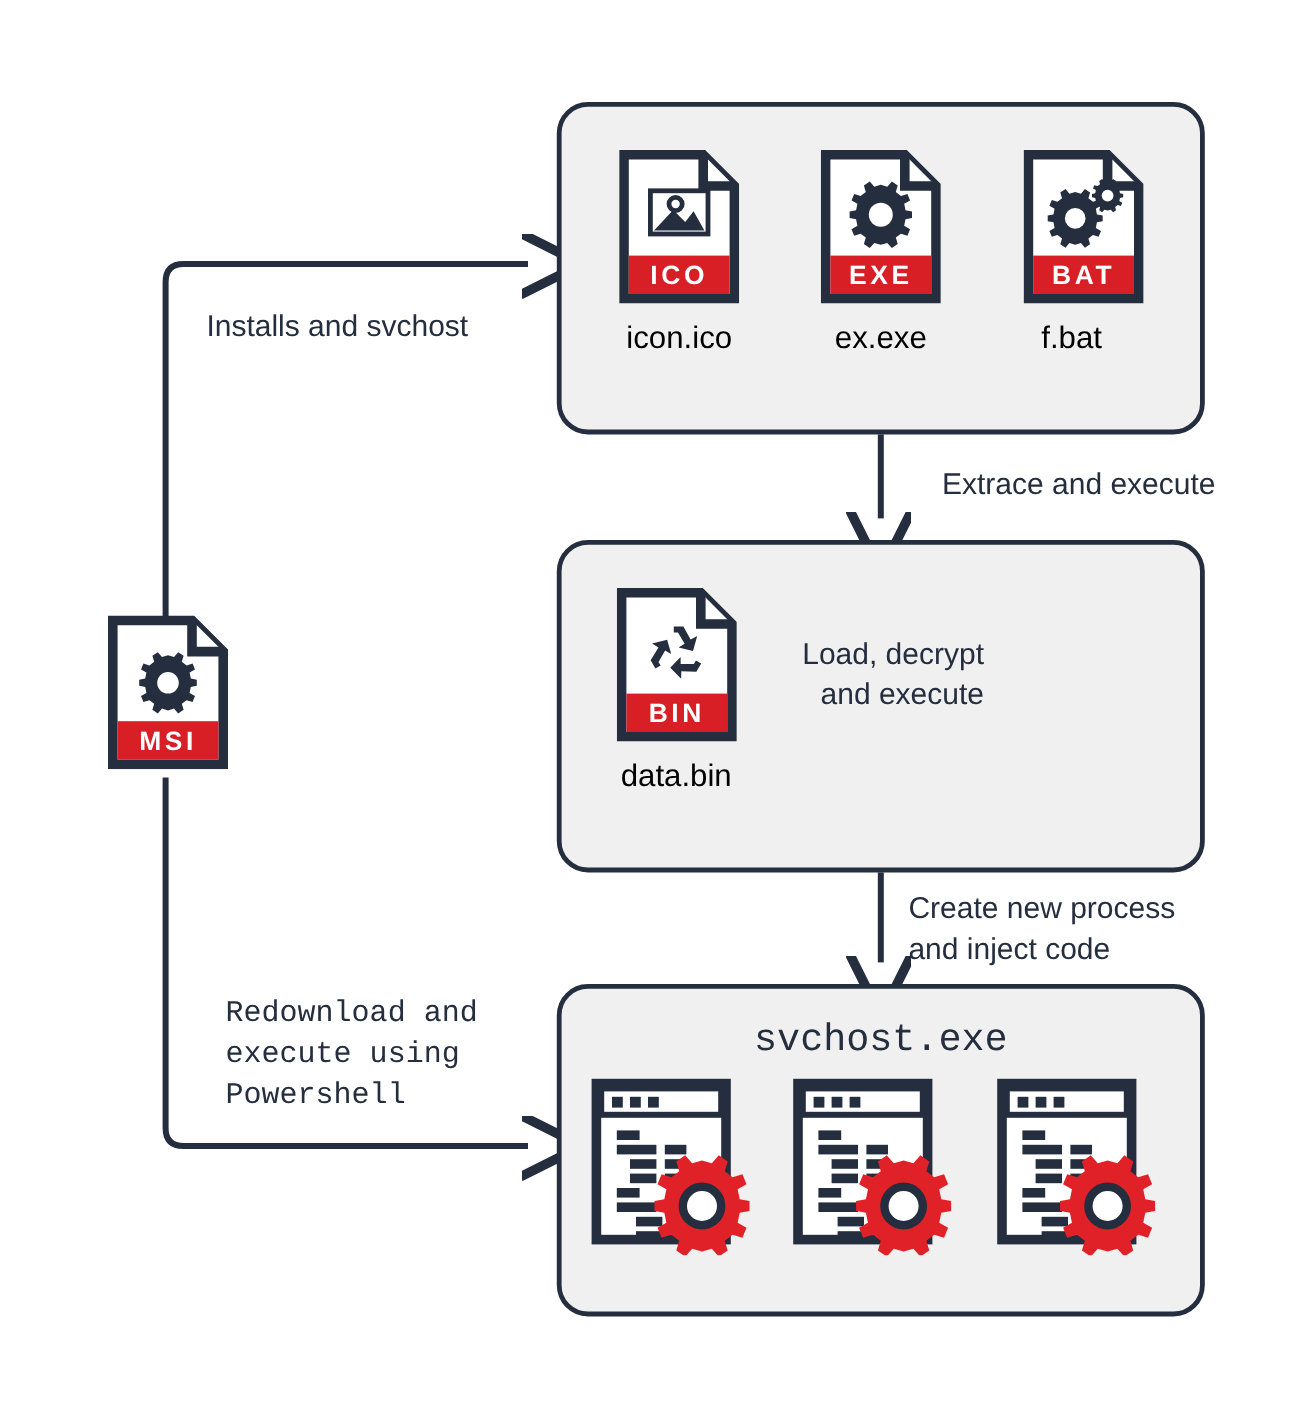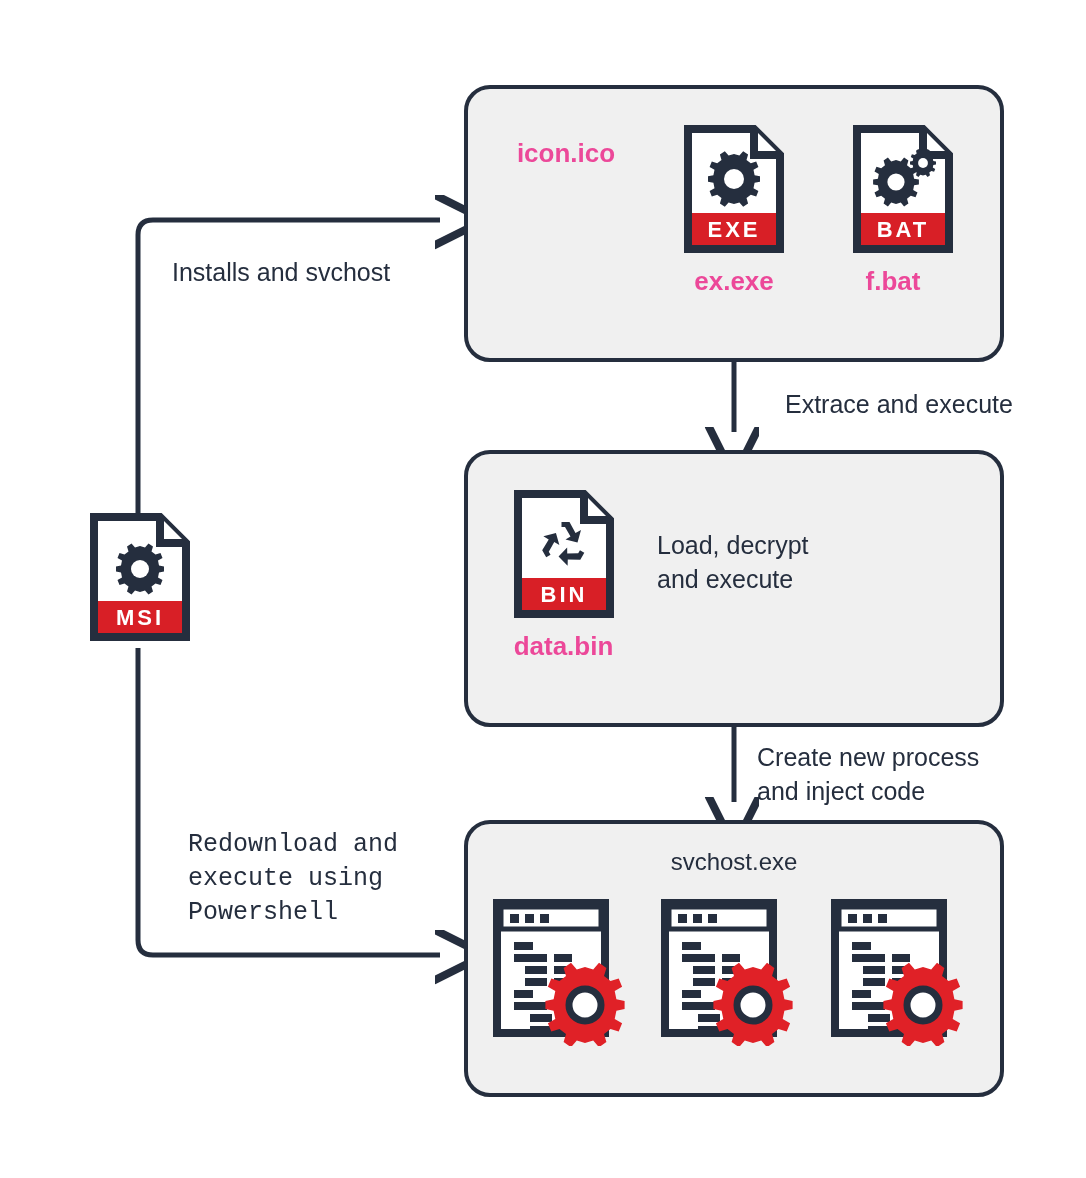--- a/index.html
+++ b/index.html
@@ -22,23 +22,23 @@
   #box-dropped{left:464px;top:85px;width:540px;height:277px;}
   #box-payload{left:464px;top:450px;width:540px;height:277px;}
   #box-svchost{left:464px;top:820px;width:540px;height:277px;}
 
   
   .file-card{position:absolute;text-align:center;}
   .file-name{
     margin-top:13px;
     font-size:26px;
     letter-spacing:0px;
-    color:#ec4899;
+    color:#000000;
     white-space:nowrap;
-    font-weight:700;
+    font-weight:400;
   }
   .doc{
     position:relative;
     width:100px;height:128px;
     margin:0 auto;
   }
   .doc svg{display:block;}
   .ext-text{
     font-size:22px;font-weight:bold;letter-spacing:3px;fill:#ffffff;
   }
@@ -49,29 +49,30 @@
     font-size:25px;
     line-height:34px;
     color:#252E3E;
     white-space:pre;
     font-weight:400;
   }
   #label-installs{left:172px;top:255px;}
   #label-redownload{left:188px;top:828px;font-family:Liberation Mono, monospace;}
   #label-extrace{left:757px;top:387px;margin-left:28px;}
   #label-create{left:757px;top:740px;}
-  #label-loaddecrypt{left:657px;top:528px;text-align:left;width:163px;}
+  #label-loaddecrypt{left:657px;top:528px;text-align:right;width:163px;}
 
   .box-title{
     position:absolute;
     left:0;right:0;
     top:24px;
     text-align:center;
-    font-size:24px;
+    font-size:32px;
     color:#252E3E;
+    font-family:Liberation Mono, monospace;
   }
 </style>
 </head>
 <body>
 
 <div class="stage">
 
   <svg class="layer" viewBox="0 0 1086 1178">
     <defs>
       <marker id="ah-right" markerWidth="12" markerHeight="12" refX="1" refY="5" orient="auto" markerUnits="strokeWidth">
@@ -118,20 +119,33 @@
             L-19,-3.5 L-18,-8.5 L-22.5,-11 L-20.5,-16 L-15.5,-14.5 L-11.5,-17.5 L-13,-22.5
             L-8.5,-25.5 L-5,-21.5 Z"></path>
           <circle cx="0" cy="0" r="9" fill="#FFFFFF"></circle>
         </g>
         <text class="ext-text" x="50" y="112" text-anchor="middle">MSI</text>
       </svg>
     </div>
   </div>
 
   <div class="file-card" style="left:511px;top:125px;width:110px;">
+    <div class="doc">
+      <svg viewBox="0 0 100 128" width="100" height="128">
+        <path d="M4,4 H70 L96,30 V124 H4 Z" fill="#FFFFFF" stroke="#252E3E" stroke-width="8" stroke-linejoin="miter"></path>
+        <path d="M70,4 L70,30 L96,30" fill="#FFFFFF" stroke="#252E3E" stroke-width="8" stroke-linejoin="miter"></path>
+        <rect x="8" y="88" width="84" height="32" fill="#D81F26"></rect>
+        <g>
+          <rect x="26" y="34" width="48" height="36" fill="#FFFFFF" stroke="#252E3E" stroke-width="4"></rect>
+          <circle cx="47" cy="45" r="5.5" fill="none" stroke="#252E3E" stroke-width="4"></circle>
+          <path d="M29,67 L45,50 L55,60 L62,51 L71,67 Z" fill="#252E3E"></path>
+        </g>
+        <text class="ext-text" x="50" y="112" text-anchor="middle">ICO</text>
+      </svg>
+    </div>
     <div class="file-name">icon.ico</div>
   </div>
 
   <div class="file-card" style="left:684px;top:125px;width:100px;">
     <div class="doc">
       <svg viewBox="0 0 100 128" width="100" height="128">
         <path d="M4,4 H70 L96,30 V124 H4 Z" fill="#FFFFFF" stroke="#252E3E" stroke-width="8" stroke-linejoin="miter"></path>
         <path d="M70,4 L70,30 L96,30" fill="#FFFFFF" stroke="#252E3E" stroke-width="8" stroke-linejoin="miter"></path>
         <rect x="8" y="88" width="84" height="32" fill="#D81F26"></rect>
         <g transform="translate(50,54)">

